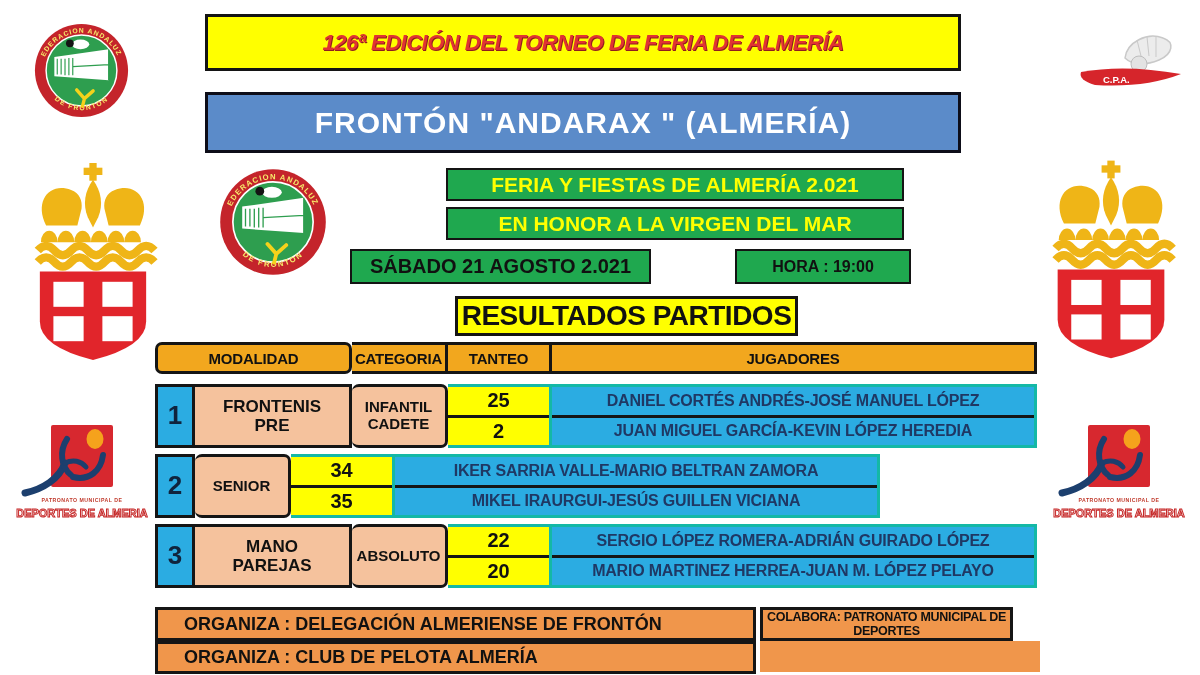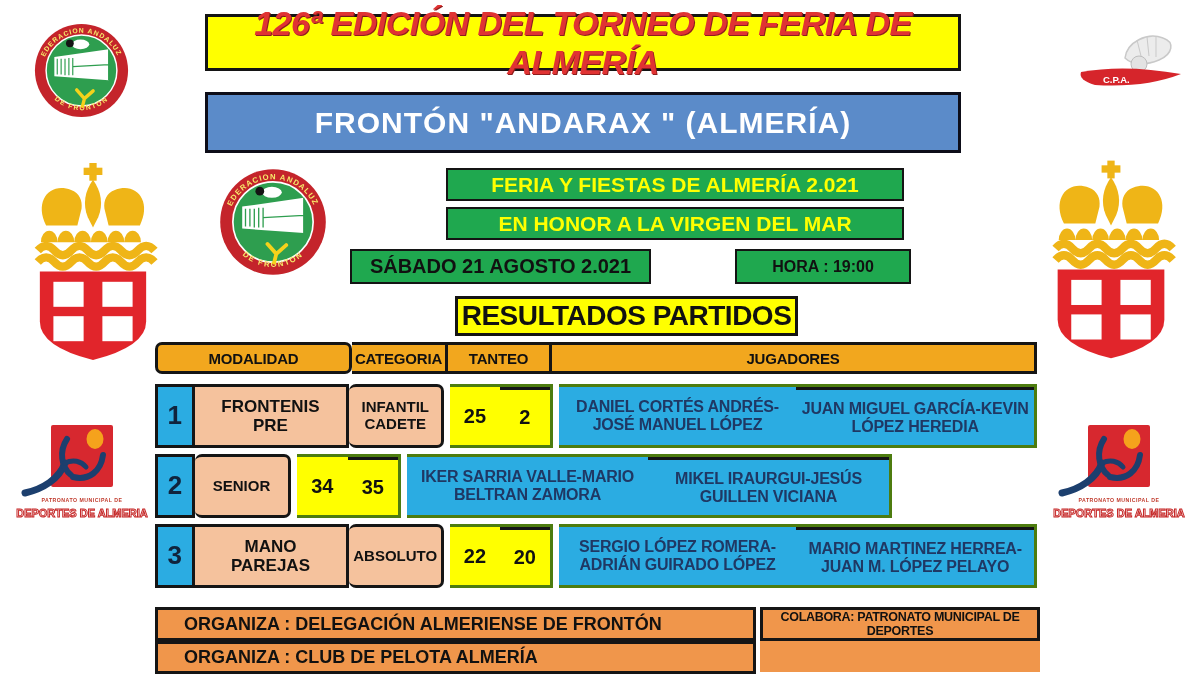--- a/index.html
+++ b/index.html
@@ -2,21 +2,21 @@
 <html><head>
 <meta charset="utf-8">
 <style>
   html,body{margin:0;padding:0;background:#fff;}
   .poster{position:relative;width:1200px;height:675px;background:#fff;overflow:hidden;
           font-family:"Liberation Sans",sans-serif;font-weight:bold;}
   .abs{position:absolute;box-sizing:border-box;}
   .banner{display:flex;align-items:center;justify-content:center;text-align:center;box-sizing:border-box;}
 
   #title-banner{left:205px;top:14px;width:756px;height:57px;background:#FFFF00;border:3px solid #141414;
-                color:#E03333;font-style:italic;font-size:34px;letter-spacing:-0.5px;
+                color:#E03333;font-style:italic;font-size:22px;letter-spacing:-0.5px;
                 text-shadow:1px 1px 0 #8f1d1d;}
   #venue-banner{left:205px;top:92px;width:756px;height:61px;background:#5B8BC9;border:3px solid #0d0d18;
                 color:#fff;font-size:30px;letter-spacing:1px;}
 
   .green{background:#1FA84F;border:2px solid #141414;}
   #banner-feria{left:446px;top:168px;width:458px;height:33px;color:#FFFF00;font-size:21px;}
   #banner-honor{left:446px;top:207px;width:458px;height:33px;color:#FFFF00;font-size:21px;}
   #banner-date{left:350px;top:249px;width:301px;height:35px;color:#111;font-size:20px;}
   #banner-time{left:735px;top:249px;width:176px;height:35px;color:#111;font-size:16px;}
 
@@ -32,30 +32,30 @@
   .w-num{width:40px;} .w-mod{width:157px;}
 
   .trow{display:flex;height:64px;}
   .r1{margin-top:10px;} .r2{margin-top:6px;} .r3{margin-top:6px;}
   .cell{border:3px solid #151515;box-sizing:border-box;display:flex;flex-direction:column;
         align-items:center;justify-content:center;text-align:center;line-height:1.12;}
   .cell + .cell, .cell + .stack, .stack + .stack{border-left:none;}
   .numc{background:#2BACE2;font-size:26px;color:#10243d;}
   .modc{background:#F5C29D;font-size:17px;color:#111;}
   .catc{background:#F5C29D;font-size:15px;color:#111;border-radius:7px;}
-  .stack{border:3px solid #4d7c0f;box-sizing:border-box;display:flex;flex-direction:row;margin-left:6px;}
+  .stack{border:3px solid #14b8a6;box-sizing:border-box;display:flex;flex-direction:column;}
   .sub{flex:1;display:flex;align-items:center;justify-content:center;text-align:center;}
   .sub + .sub{border-top:3px solid #151515;}
   .tan{background:#FFFF00;font-size:20px;color:#111;}
   .jug{background:#2BACE2;font-size:16px;color:#1F3864;letter-spacing:-0.2px;}
 
   .orange{background:#F0964B;}
   #footer-org1{left:155px;top:607px;width:601px;height:34px;border:3px solid #151515;
                font-size:18px;color:#111;justify-content:flex-start;padding-left:26px;}
-  #footer-colab{left:760px;top:607px;width:280px;height:34px;border:3px solid #151515;
+  #footer-colab{left:760px;top:607px;width:253px;height:34px;border:3px solid #151515;
                 font-size:12.5px;color:#111;letter-spacing:-0.3px;}
   #footer-org2{left:155px;top:641px;width:601px;height:33px;border:3px solid #151515;
                font-size:18px;color:#111;justify-content:flex-start;padding-left:26px;}
   #footer-fill{left:760px;top:641px;width:280px;height:31px;}
 
   svg{display:block;}
 </style>
 </head>
 <body>
 

